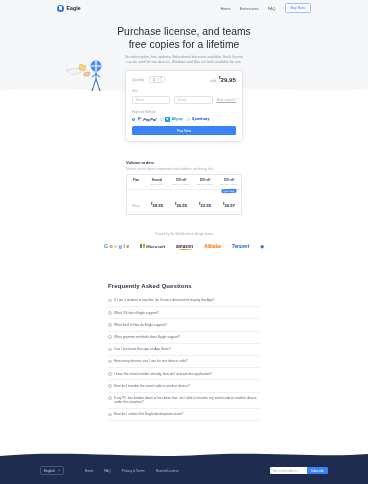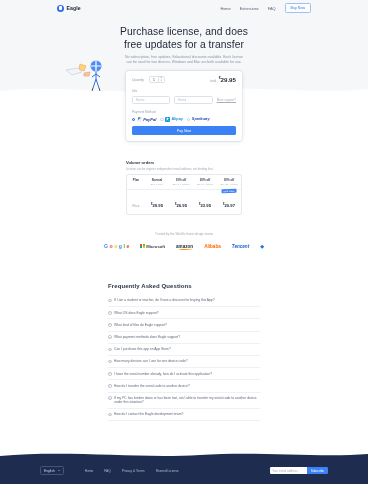--- a/index.html
+++ b/index.html
@@ -268,22 +268,22 @@
       </div>
       <div class="nav-right">
         <span class="nav-link">Home</span>
         <span class="nav-link">Extensions</span>
         <span class="nav-link">FAQ</span>
         <span class="nav-buy">Buy Now</span>
       </div>
     </div>
 
     <h1 class="hero-title">
-      <span>Purchase license, and does</span><br>
-      <span>free updates for a transfer</span>
+      <span>Purchase license, and teams</span><br>
+      <span>free copies for a lifetime</span>
     </h1>
     <p class="hero-sub">
       <span>No subscription, free updates, Educational discounts available. Each license</span><br>
       <span>can be used for two devices, Windows and Mac are both available for use.</span>
     </p>
 
     <svg class="hero-wave" viewBox="0 0 368 14" preserveAspectRatio="none">
       <path d="M0,8 C60,1 120,13 184,7 C248,1 310,12 368,6 L368,14 L0,14 Z" fill="#ffffff"></path>
     </svg>
   </div>

